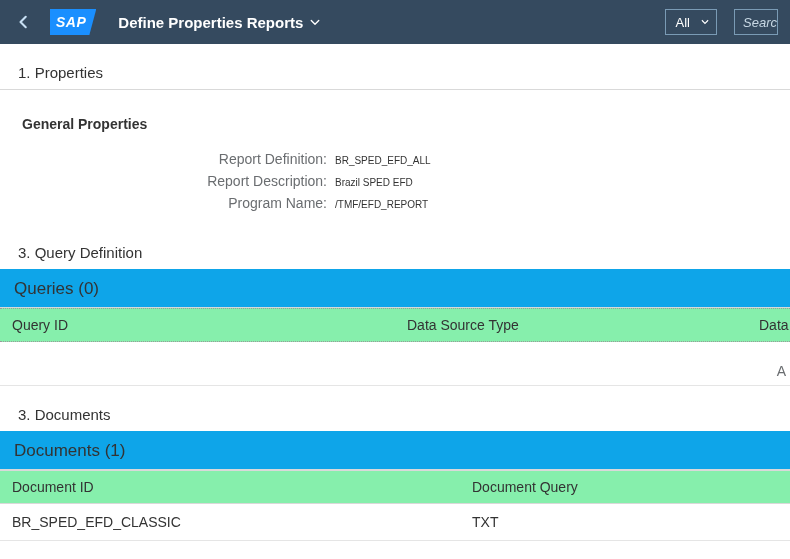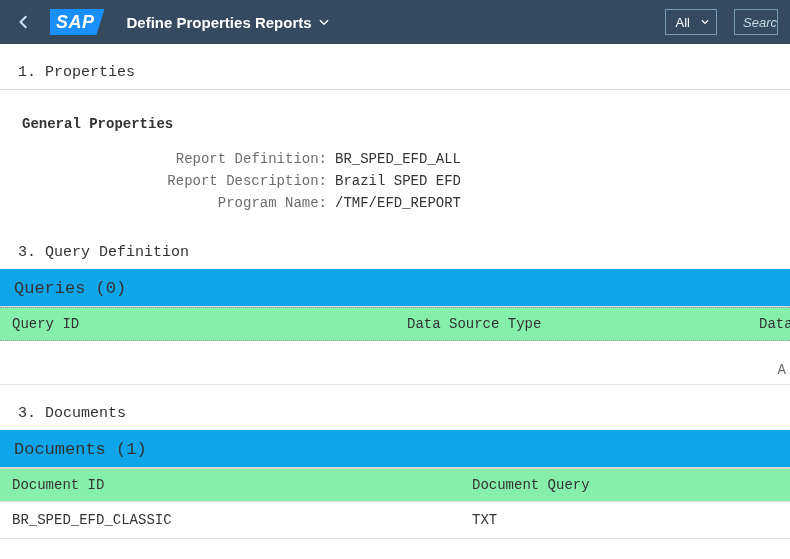--- a/index.html
+++ b/index.html
@@ -24,21 +24,21 @@
     display: flex; align-items: center; justify-content: center;
     cursor: pointer;
     margin-right: 14px;
   }
   .logo {
     background: #1a8fff;
     color: #fff;
     font-weight: bold;
     font-style: italic;
     padding: 2px 10px 6px 6px;
-    font-size: 18px;
+    font-size: 14px;
     letter-spacing: 0.5px;
     height: 26px;
     line-height: 22px;
     clip-path: polygon(0 0, 100% 0, 85% 100%, 0 100%);
     margin-right: 22px;
   }
   .page-title-wrap {
     display: flex;
     align-items: center;
     cursor: pointer;
@@ -81,21 +81,21 @@
     height: 26px;
     padding: 0 8px;
     font-size: 13px;
     font-style: italic;
     width: 44px;
     overflow: hidden;
     white-space: nowrap;
     display: flex;
     align-items: center;
   }
-  .content { padding: 0; font-family: Liberation Mono, monospace; }
+  .content { padding: 0; }
   .section-heading {
     font-size: 15px;
     color: #333;
     padding: 20px 18px 8px 18px;
     border-bottom: 1px solid #d9d9d9;
   }
   .section-heading.nb { border-bottom: none; }
   .subheading {
     font-size: 14px;
     font-weight: bold;
@@ -112,21 +112,21 @@
   }
   .form-label {
     width: 335px;
     text-align: right;
     color: #6a6d70;
     font-size: 14px;
     padding-right: 8px;
   }
   .form-value {
     color: #333;
-    font-size: 14px;
+    font-size: 10px;
   }
   .panel-title {
     font-size: 17px;
     color: #333;
     padding: 10px 14px 8px 14px;
     border-bottom: 1px solid #d9d9d9;
     background: #0ea5e9;
   }
   .table-header {
     display: flex;

